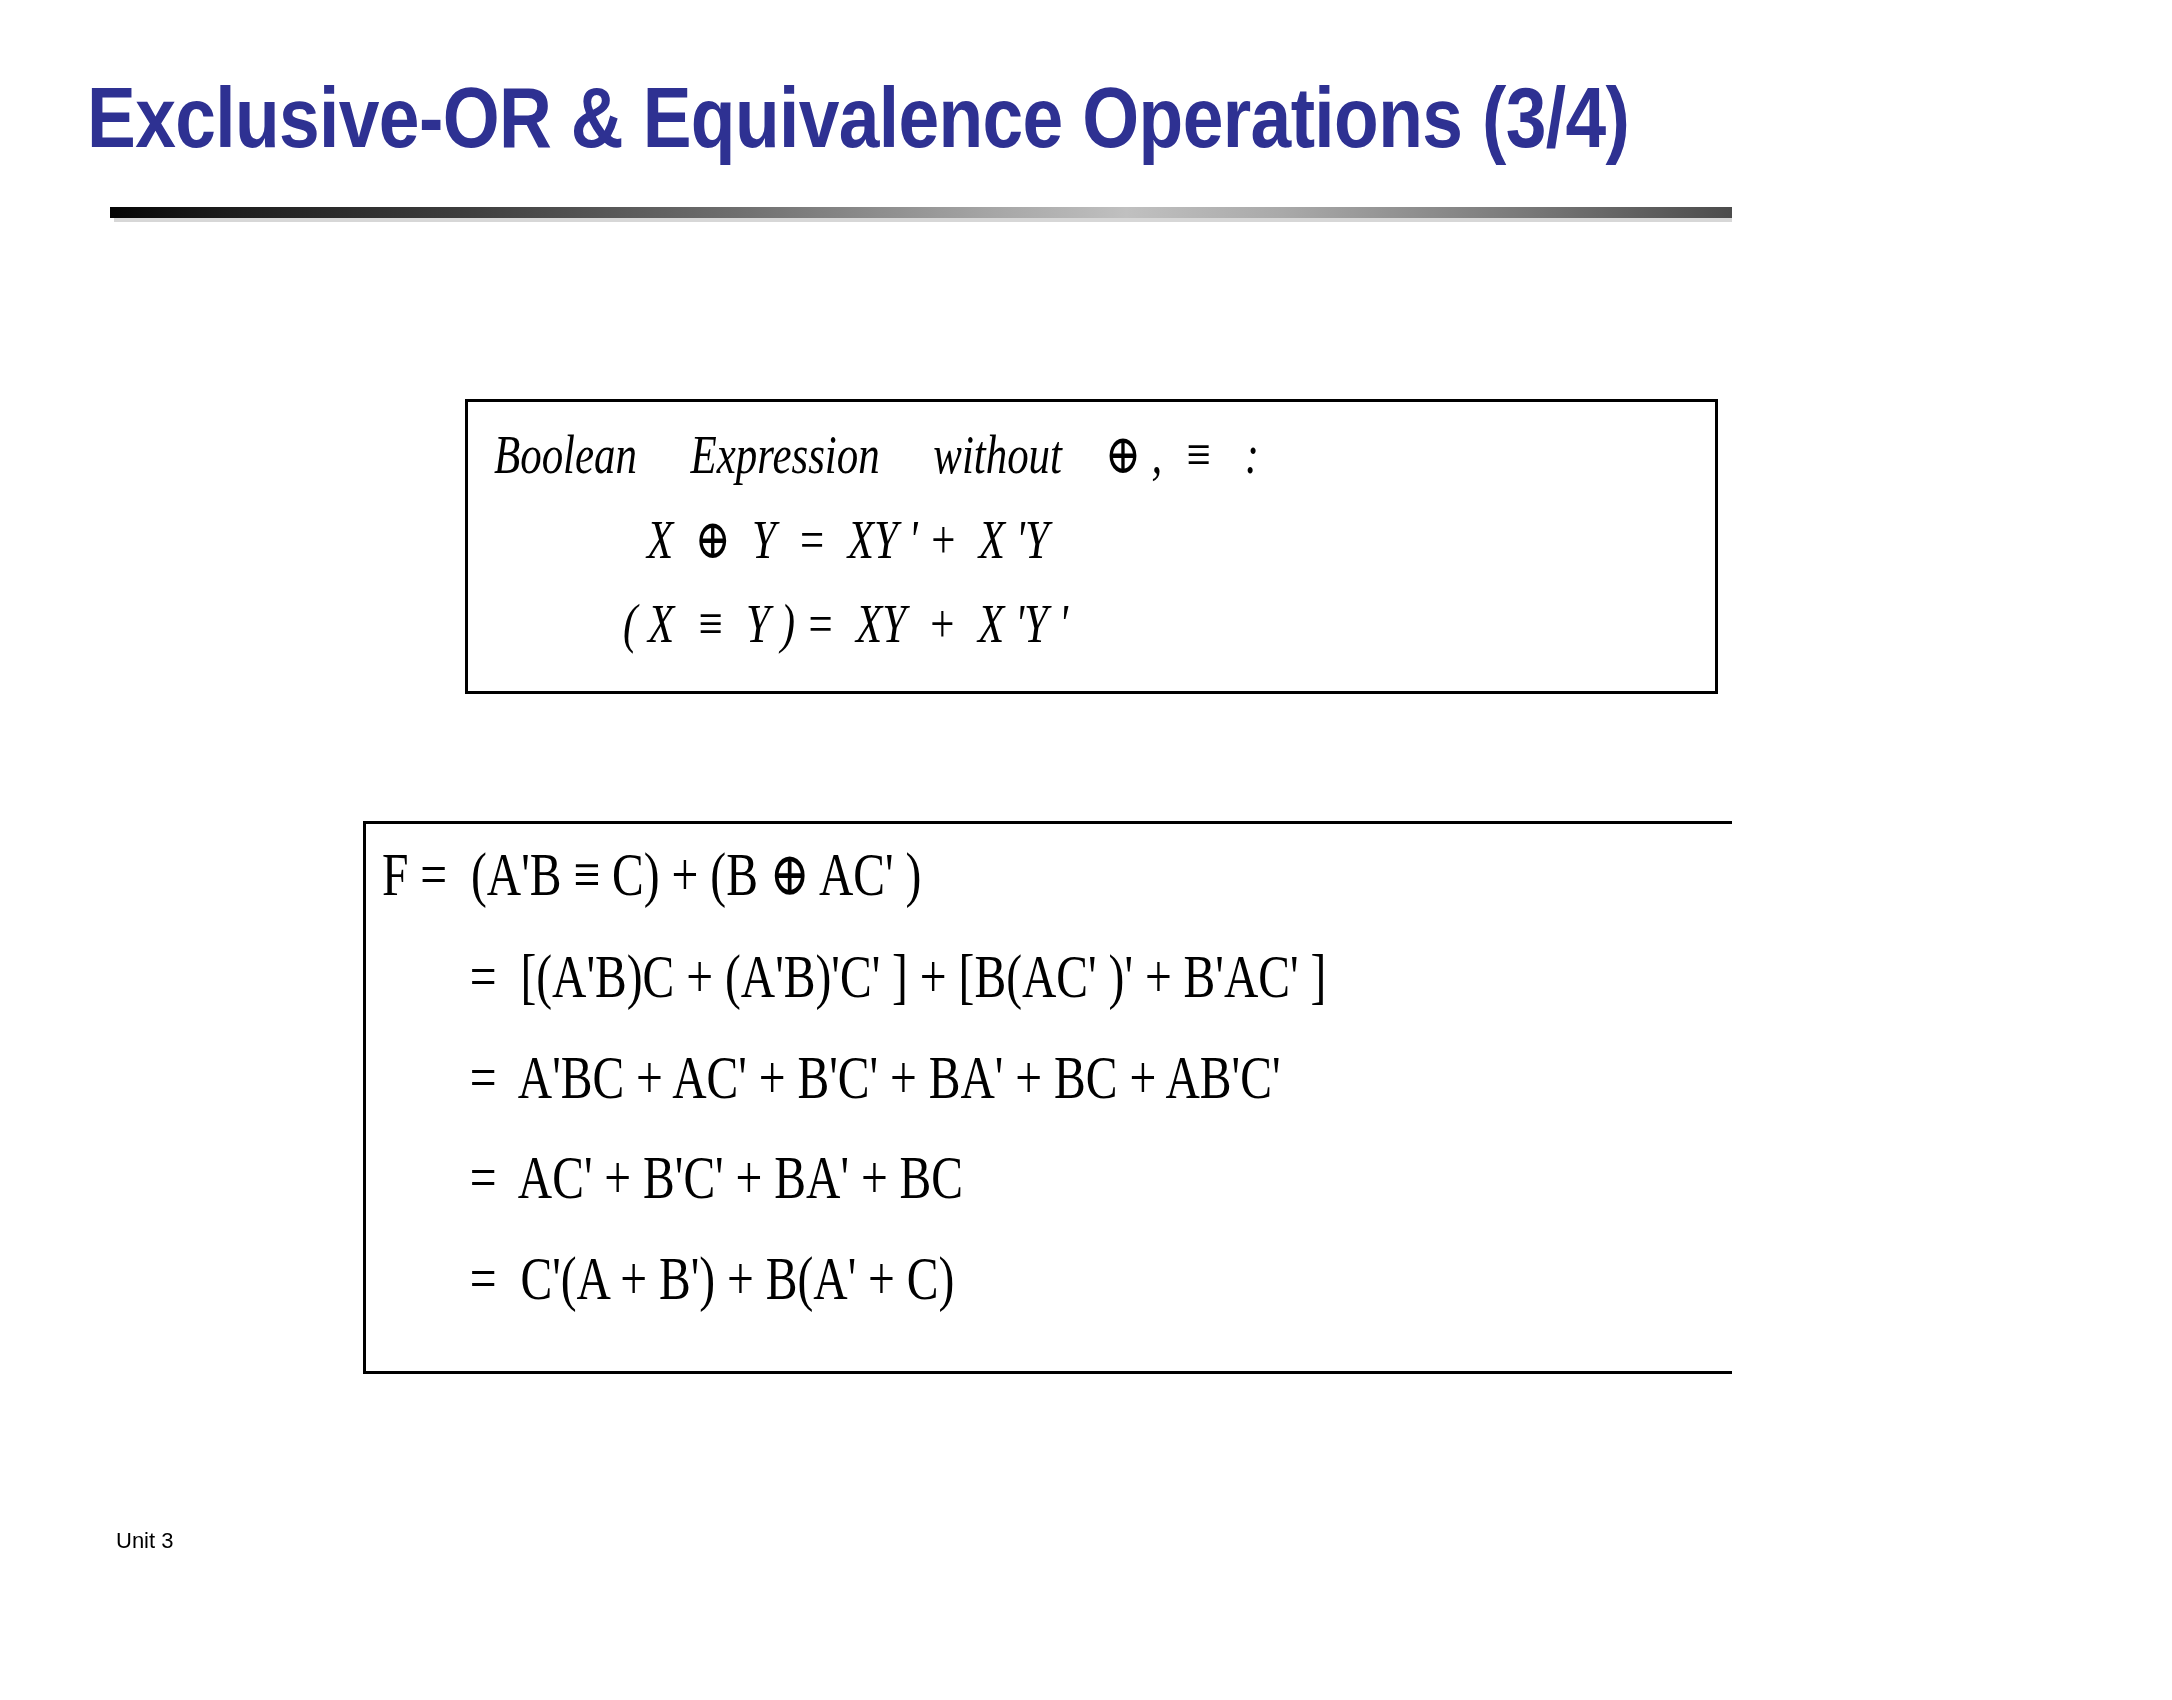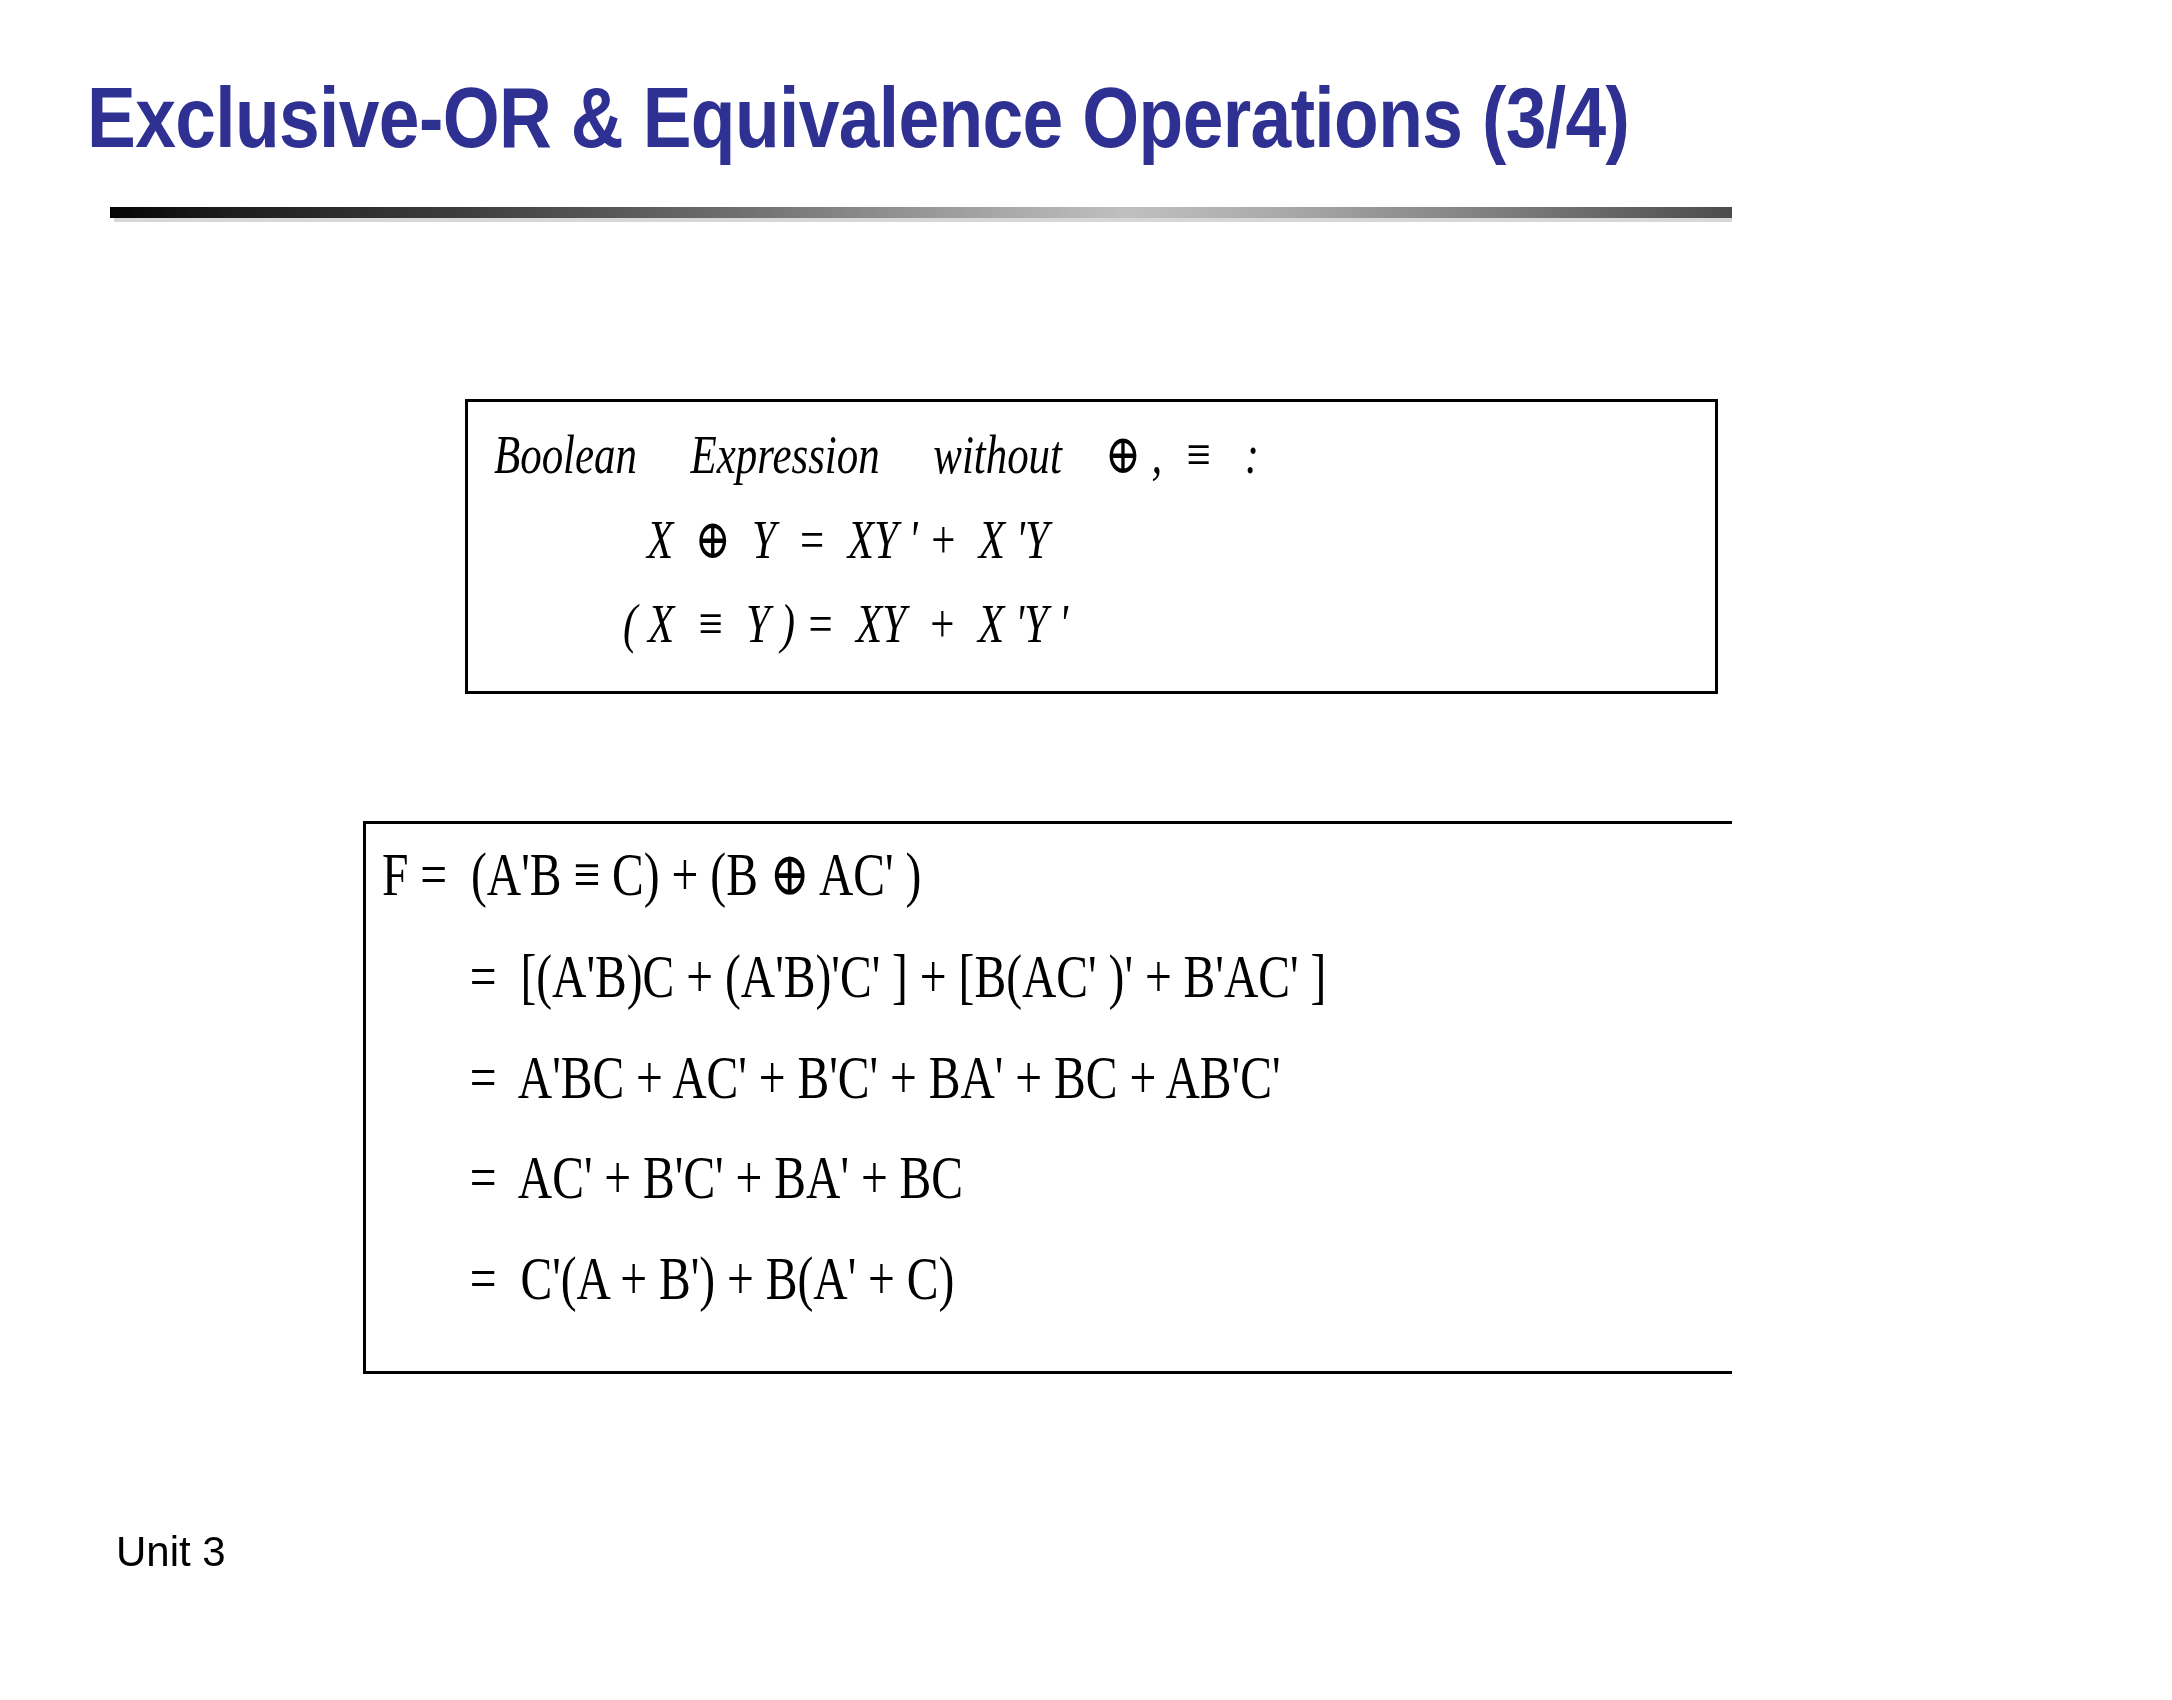--- a/index.html
+++ b/index.html
@@ -122,21 +122,21 @@
   #deriv-2 { left: 80px; top: 223px; }
   #deriv-3 { left: 80px; top: 323px; }
   #deriv-4 { left: 80px; top: 424px; }
 
   
   .footer-unit {
     position: absolute;
     left: 116px;
     top: 1528px;
     font-family: "Liberation Sans", sans-serif;
-    font-size: 42px;
+    font-size: 22px;
     color: #000000;
   }
   .footer-page {
     position: absolute;
     left: 2019px;
     top: 1605px;
     font-family: "Liberation Sans", sans-serif;
     font-size: 39px;
     color: #000000;
   }

